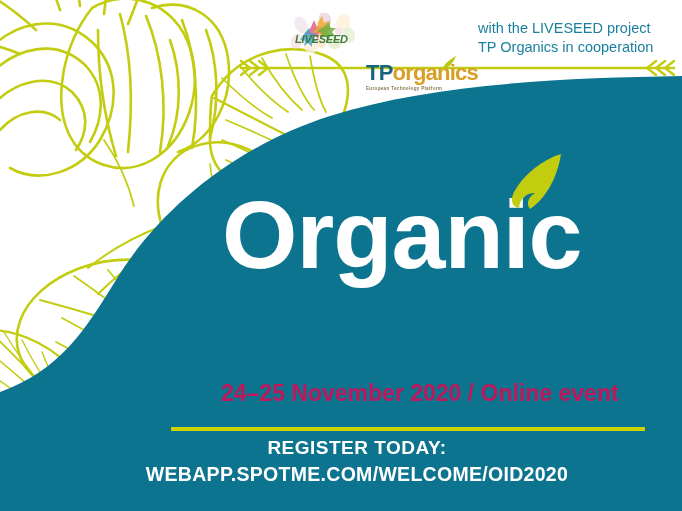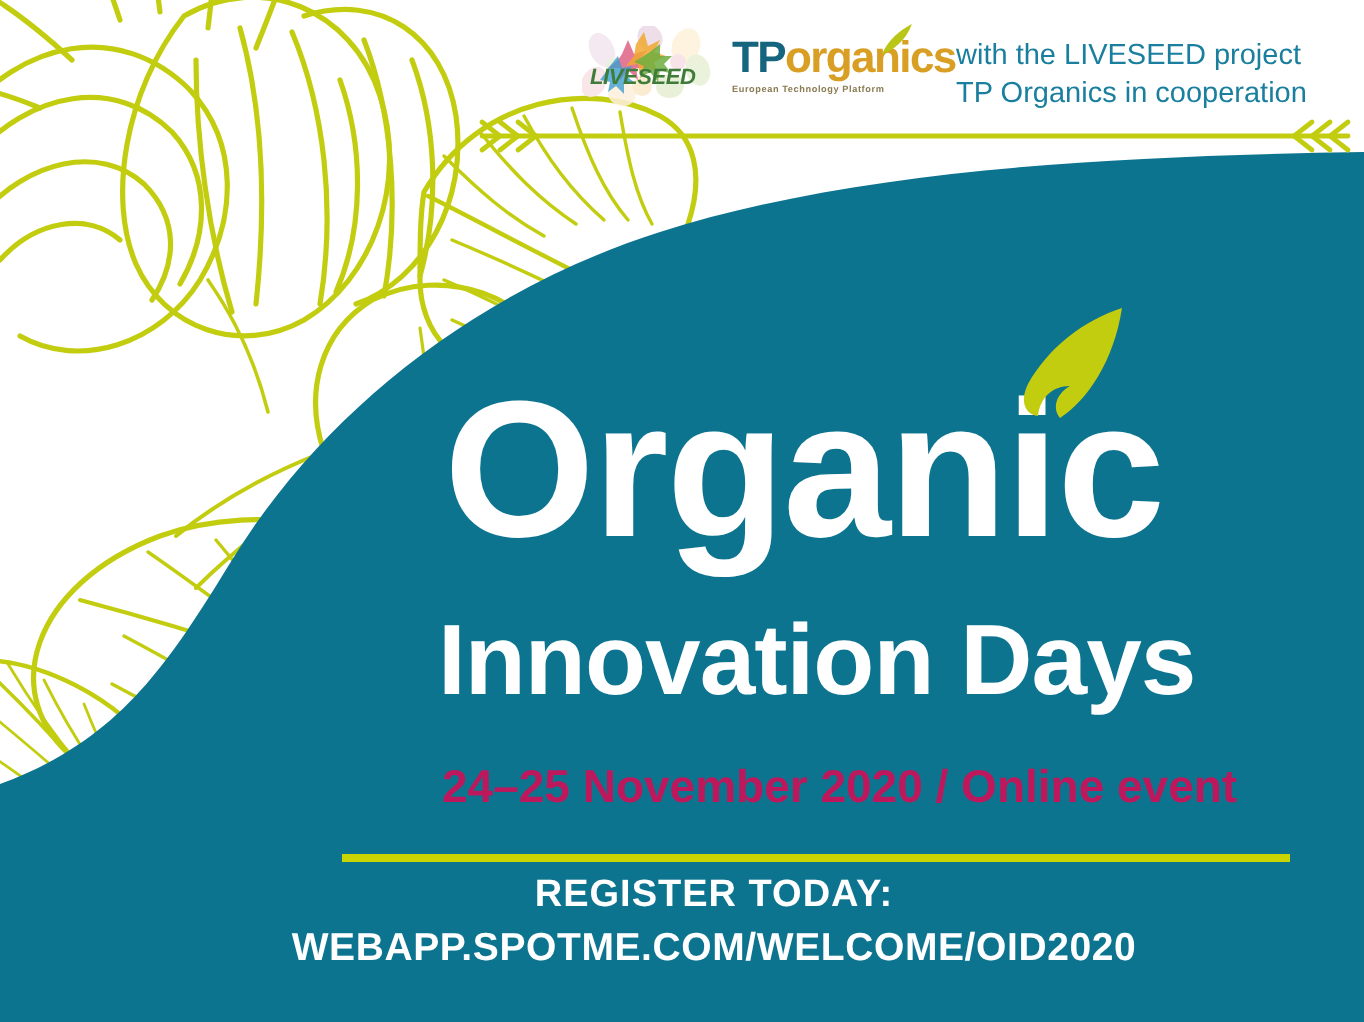--- a/index.html
+++ b/index.html
@@ -172,20 +172,21 @@
 
   
   .tpo-wrap { position: relative; width: 104px; height: 34px; }
   .tpo-main {
     font-family: "Liberation Sans", sans-serif;
     font-size: 22px;
     font-weight: bold;
     letter-spacing: -0.8px;
     line-height: 22px;
     white-space: nowrap;
+    margin-top: 44px;
   }
   .tpo-tp { color: #16657f; }
   .tpo-org { color: #d99f25; }
   .tpo-sub {
     font-family: "Liberation Sans", sans-serif;
     font-size: 4.6px;
     font-weight: bold;
     color: #8a7a52;
     letter-spacing: 0.3px;
     line-height: 7px;
@@ -363,21 +364,20 @@
       <polyline points="17,5 26,12 17,19"></polyline>
       <polyline points="26,5 35,12 26,19"></polyline>
       <polyline points="441,5 432,12 441,19"></polyline>
       <polyline points="432,5 423,12 432,19"></polyline>
       <polyline points="423,5 414,12 423,19"></polyline>
     </g>
   </svg>
 
   <div class="main-text">
     <div class="title-organic">Organic</div>
-    <div class="title-innovation">Innovation Days</div>
     <div class="subtitle-date">24–25 November 2020 / Online event</div>
   </div>
 
   <svg class="leaf-accent" viewBox="0 0 60 60" xmlns="http://www.w3.org/2000/svg">
     <path d="M55 2 C 36 8, 18 22, 8 40 C 4 48, 6 55, 13 56 C 14 47, 20 41, 29 41 C 22 45, 20 52, 24 57 C 38 48, 51 28, 55 2 Z" fill="#c3cd10"></path>
   </svg>
 
   <div class="rule-line"></div>
 
   <div class="cta-block">

